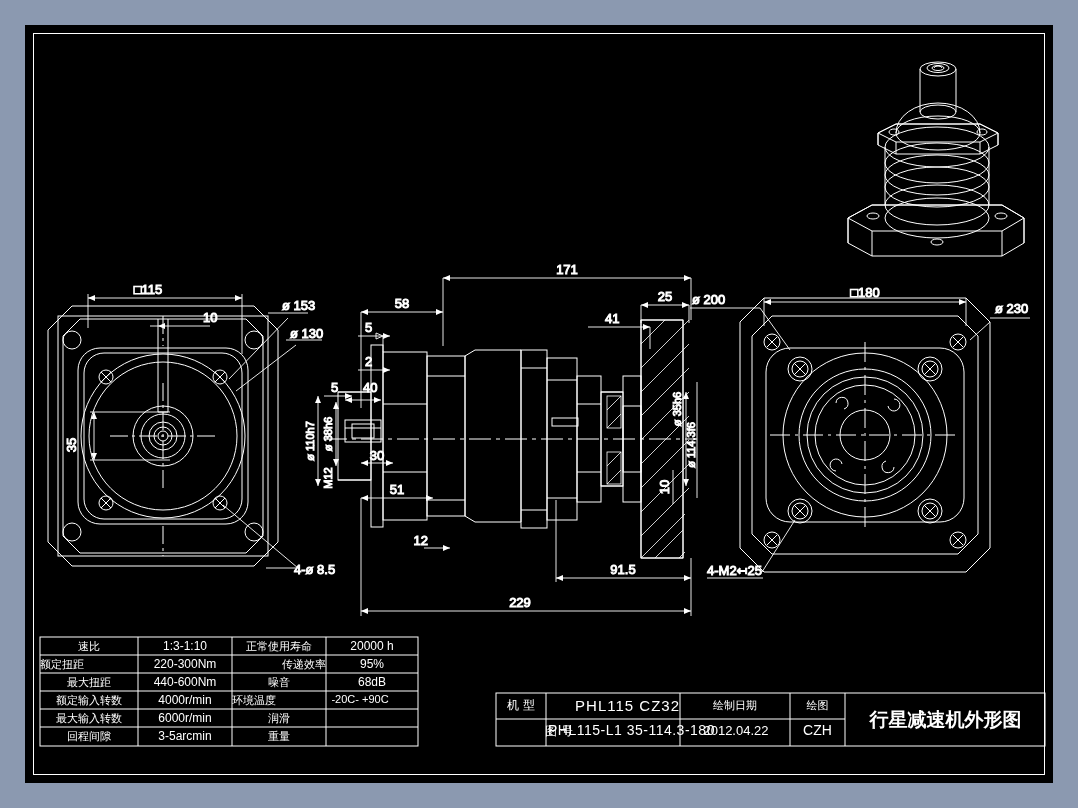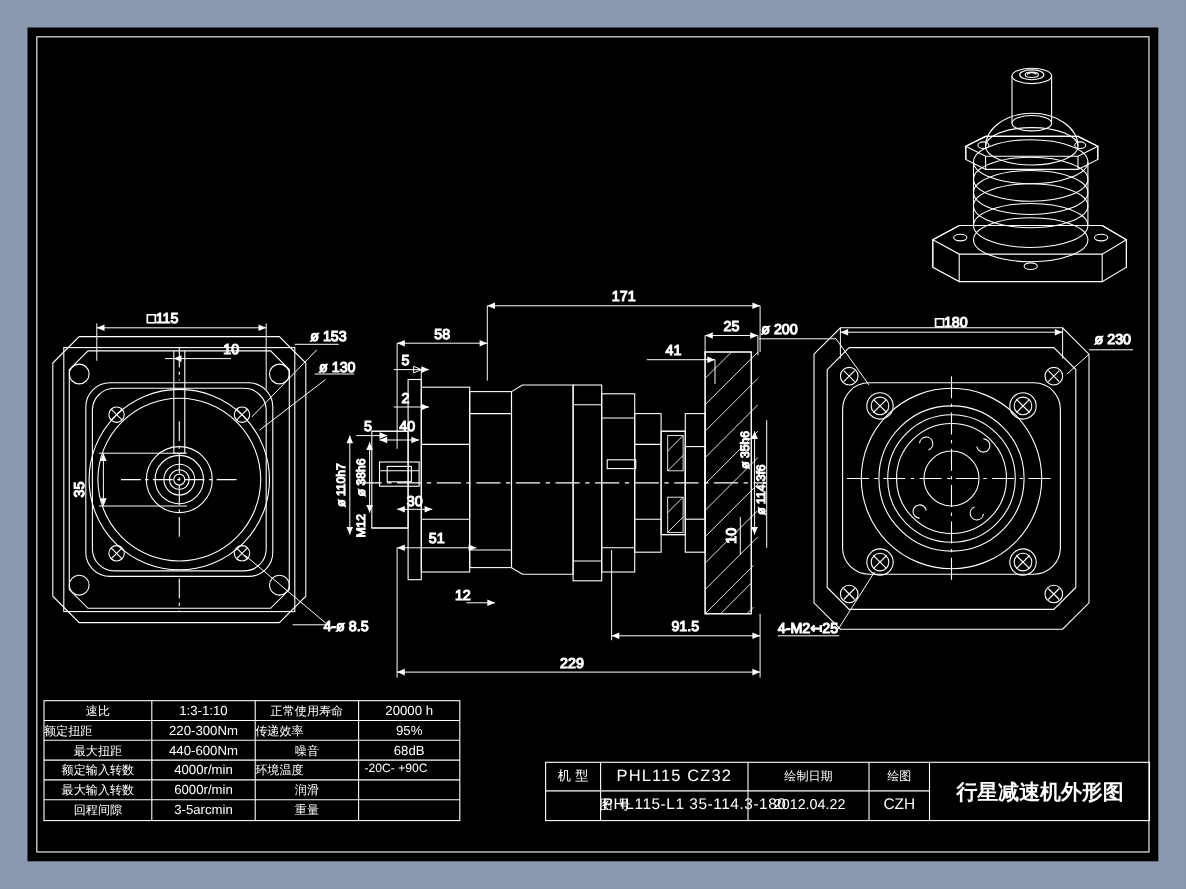--- a/index.html
+++ b/index.html
@@ -347,21 +347,21 @@
   <div style="position:absolute;left:40px;top:637px;width:378px;height:109px;">
     <div style="position:absolute;left:0;top:0;width:378px;height:18px;">
       <span class="cn" style="position:absolute;left:0;top:2px;width:98px;text-align:center;font-size:11px;color:#fff;">速比</span>
       <span style="position:absolute;left:98px;top:2px;width:94px;text-align:center;font-size:12px;color:#fff;">1:3-1:10</span>
       <span class="cn" style="position:absolute;left:192px;top:2px;width:94px;text-align:center;font-size:11px;color:#fff;">正常使用寿命</span>
       <span style="position:absolute;left:286px;top:2px;width:92px;text-align:center;font-size:12px;color:#fff;">20000 h</span>
     </div>
     <div style="position:absolute;left:0;top:18px;width:378px;height:18px;">
       <span class="cn" style="position:absolute;left:0;top:2px;width:98px;text-align:left;font-size:11px;color:#fff;">额定扭距</span>
       <span style="position:absolute;left:98px;top:2px;width:94px;text-align:center;font-size:12px;color:#fff;">220-300Nm</span>
-      <span class="cn" style="position:absolute;left:192px;top:2px;width:94px;text-align:left;font-size:11px;color:#fff;">传递效率</span>
+      <span class="cn" style="position:absolute;left:192px;top:2px;width:94px;text-align:right;font-size:11px;color:#fff;">传递效率</span>
       <span style="position:absolute;left:286px;top:2px;width:92px;text-align:center;font-size:12px;color:#fff;">95%</span>
     </div>
     <div style="position:absolute;left:0;top:36px;width:386px;height:18px;">
       <span class="cn" style="position:absolute;left:0;top:2px;width:98px;text-align:center;font-size:11px;color:#fff;">最大扭距</span>
       <span style="position:absolute;left:98px;top:2px;width:94px;text-align:center;font-size:12px;color:#fff;">440-600Nm</span>
       <span class="cn" style="position:absolute;left:192px;top:2px;width:94px;text-align:center;font-size:11px;color:#fff;">噪音</span>
       <span style="position:absolute;left:286px;top:2px;width:92px;text-align:center;font-size:12px;color:#fff;">68dB</span>
     </div>
     <div style="position:absolute;left:0;top:54px;width:378px;height:18px;">
       <span class="cn" style="position:absolute;left:0;top:2px;width:98px;text-align:center;font-size:11px;color:#fff;">额定输入转数</span>
@@ -378,21 +378,21 @@
     <div style="position:absolute;left:0;top:90px;width:378px;height:18px;">
       <span class="cn" style="position:absolute;left:0;top:2px;width:98px;text-align:center;font-size:11px;color:#fff;">回程间隙</span>
       <span style="position:absolute;left:98px;top:2px;width:94px;text-align:center;font-size:12px;color:#fff;">3-5arcmin</span>
       <span class="cn" style="position:absolute;left:192px;top:2px;width:94px;text-align:center;font-size:11px;color:#fff;">重量</span>
       <span style="position:absolute;left:286px;top:2px;width:92px;text-align:center;font-size:12px;color:#fff;"></span>
     </div>
   </div>
 
   <div style="position:absolute;left:496px;top:693px;width:549px;height:53px;">
     <span class="cn" style="position:absolute;left:0;top:4px;width:50px;text-align:center;font-size:12px;color:#fff;">机 型</span>
-    <span style="position:absolute;left:50px;top:4px;width:134px;text-align:center;font-size:15px;color:#fff;letter-spacing:1px;">PHL115 CZ32</span>
+    <span style="position:absolute;left:50px;top:4px;width:134px;text-align:right;font-size:15px;color:#fff;letter-spacing:1px;">PHL115 CZ32</span>
     <span class="cn" style="position:absolute;left:184px;top:5px;width:110px;text-align:center;font-size:11px;color:#fff;">绘制日期</span>
     <span class="cn" style="position:absolute;left:294px;top:5px;width:55px;text-align:center;font-size:11px;color:#fff;">绘图</span>
     <span class="cn" style="position:absolute;left:49px;top:30px;width:50px;text-align:left;font-size:12px;color:#fff;">图 号</span>
     <span style="position:absolute;left:-440px;top:30px;width:50px;text-align:center;font-size:12px;color:#fff;"></span>
     <span class="cn" style="position:absolute;left:0;top:30px;width:50px;text-align:center;font-size:12px;color:#fff;"></span>
     <span style="position:absolute;left:52px;top:29px;width:250px;text-align:left;font-size:14px;color:#fff;letter-spacing:0.5px;">PHL115-L1 35-114.3-180</span>
     <span style="position:absolute;left:186px;top:30px;width:108px;text-align:center;font-size:13px;color:#fff;">2012.04.22</span>
     <span style="position:absolute;left:294px;top:29px;width:55px;text-align:center;font-size:14px;color:#fff;">CZH</span>
     <span class="cn" style="position:absolute;left:350px;top:14px;width:199px;text-align:center;font-size:19px;font-weight:bold;color:#fff;">行星减速机外形图</span>
   </div>

